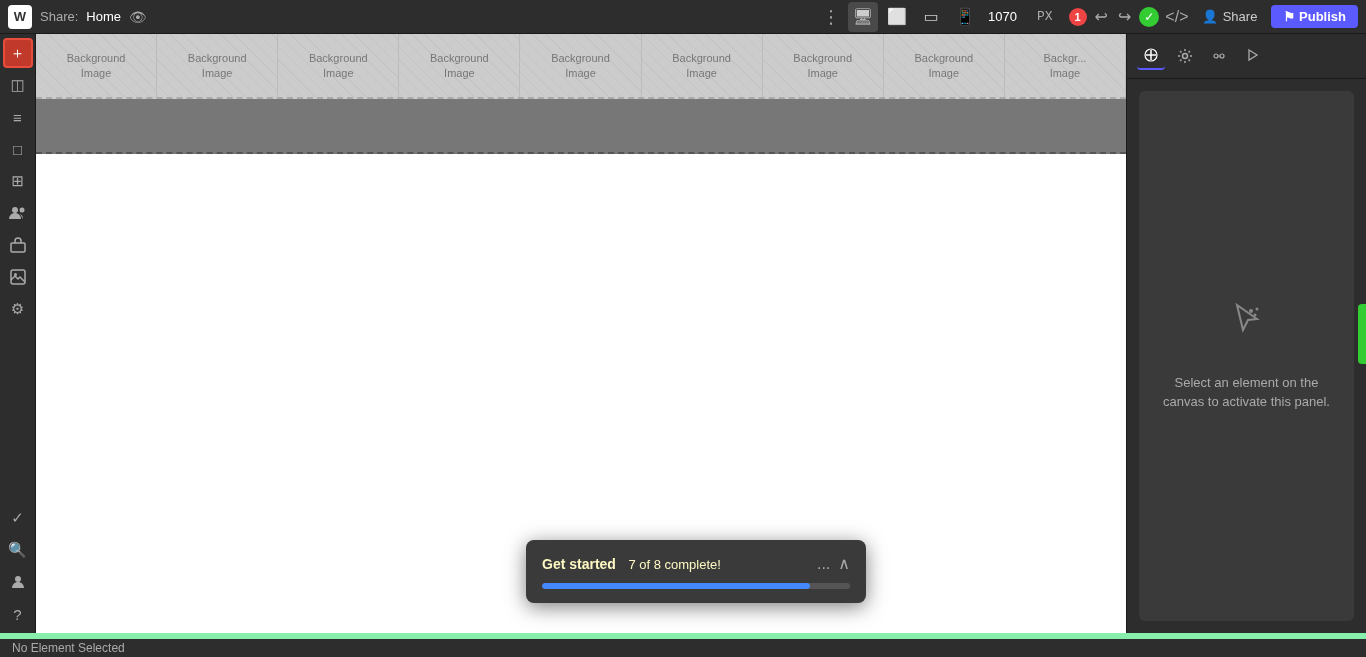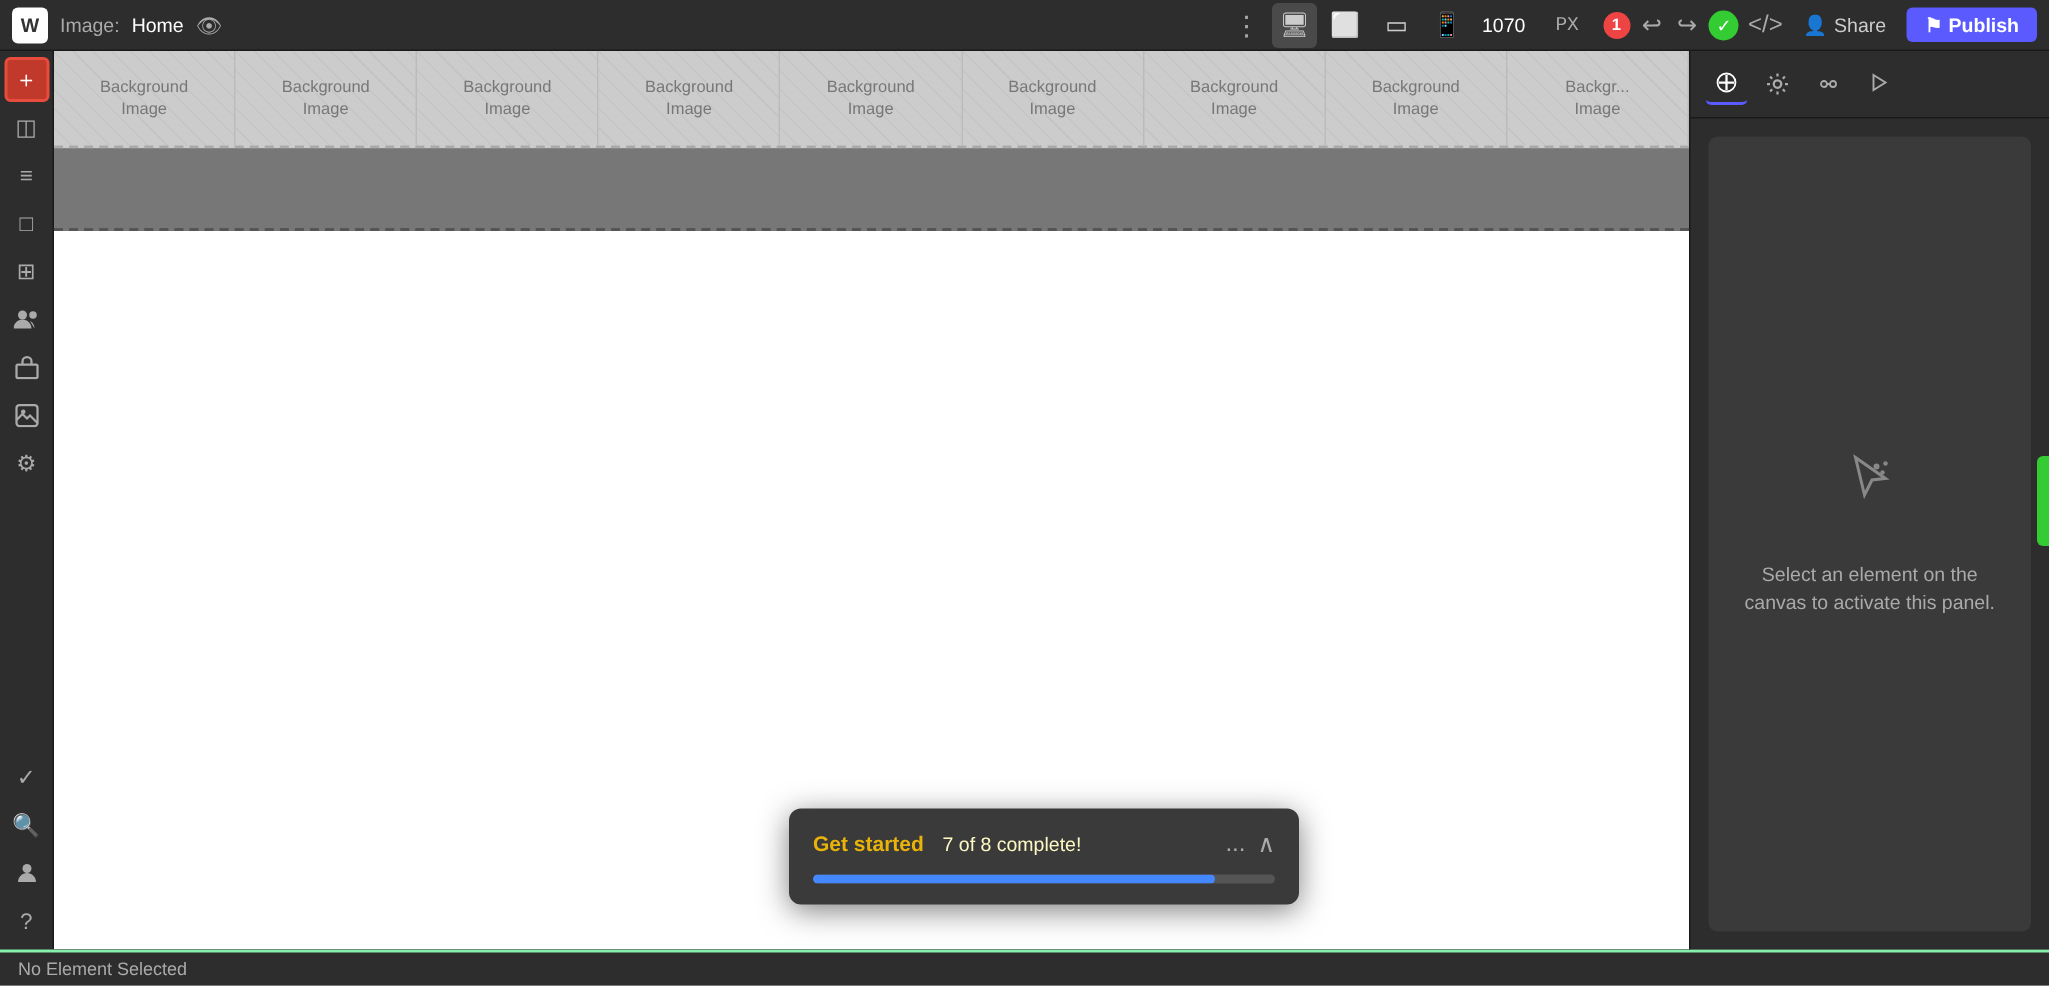--- a/index.html
+++ b/index.html
@@ -265,21 +265,21 @@
       top: 50%;
       transform: translateY(-50%);
       height: 60px;
       border-radius: 4px 0 0 4px;
     }
 
     
     .bottom-bar {
       height: 24px;
       background: #2d2d2d;
-      border-top: 2px solid #86efac;
+      border-top: 6px solid #86efac;
       display: flex;
       align-items: center;
       padding: 0 12px;
       font-size: 12px;
       color: #aaa;
       flex-shrink: 0;
     }
 
     
     .get-started-panel {
@@ -290,21 +290,21 @@
       background: #3a3a3a;
       border-radius: 8px;
       padding: 14px 16px;
       box-shadow: 0 4px 20px rgba(0,0,0,0.5);
     }
     .gs-header {
       display: flex; align-items: center; justify-content: space-between;
       margin-bottom: 10px;
     }
     .gs-title {
-      font-size: 14px; font-weight: 700; color: #eab308;
+      font-size: 14px; font-weight: 700; color: #fef9c3;
     }
     .gs-subtitle {
       font-size: 13px; color: #fef9c3; margin-left: 8px;
     }
     .gs-actions {
       display: flex; gap: 8px;
     }
     .gs-more-btn, .gs-close-btn {
       background: none; border: none; color: #aaa; font-size: 16px; cursor: pointer;
     }
@@ -318,21 +318,21 @@
       height: 100%;
       background: #4488ff;
       border-radius: 3px;
     }
   </style>
 </head>
 <body>
 
 <div class="topbar">
   <div class="topbar-logo">W</div>
-  <span class="topbar-page-label">Image:</span>
+  <span class="topbar-page-label">Share:</span>
   <span class="topbar-page-name">Home</span>
   <span class="topbar-eye-icon">👁</span>
   <div class="topbar-sep"></div>
   <span class="topbar-more-icon">⋮</span>
   <div class="topbar-device-icons">
     <button class="device-btn active">🖥</button>
     <button class="device-btn">⬜</button>
     <button class="device-btn">▭</button>
     <button class="device-btn">📱</button>
   </div>

